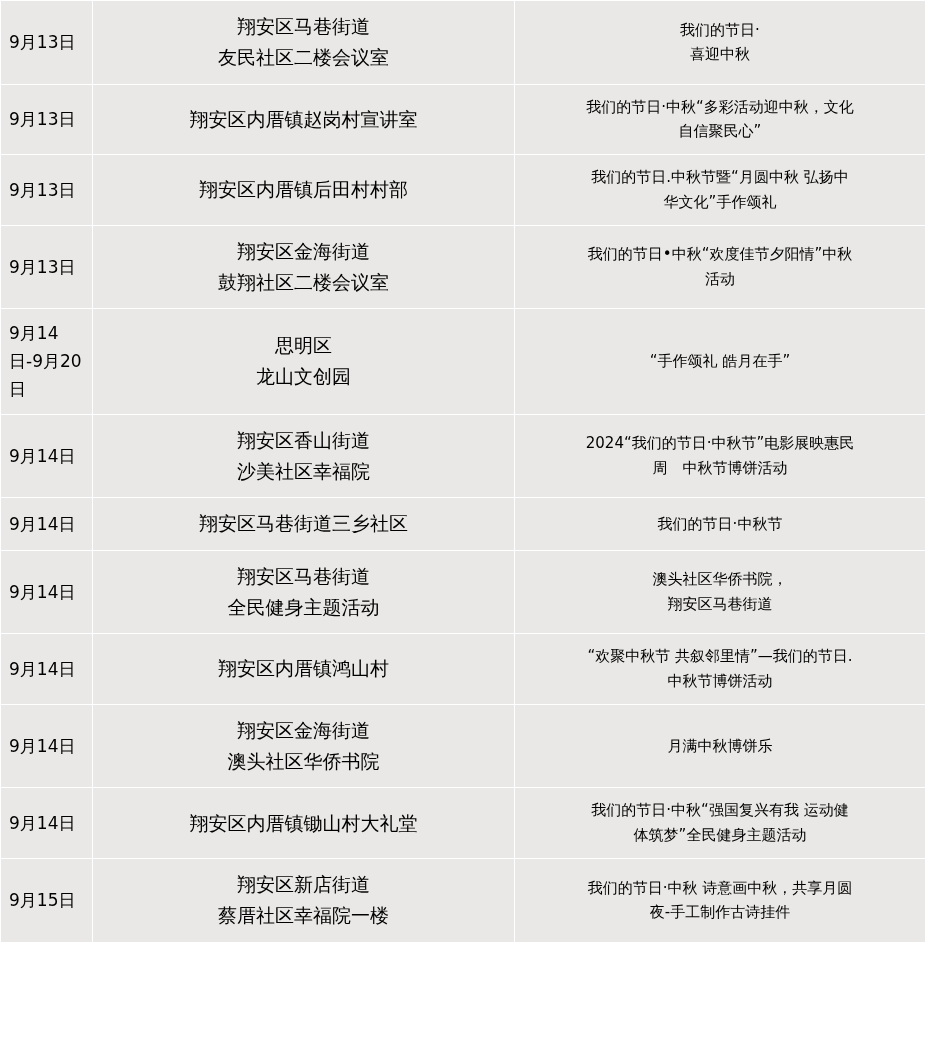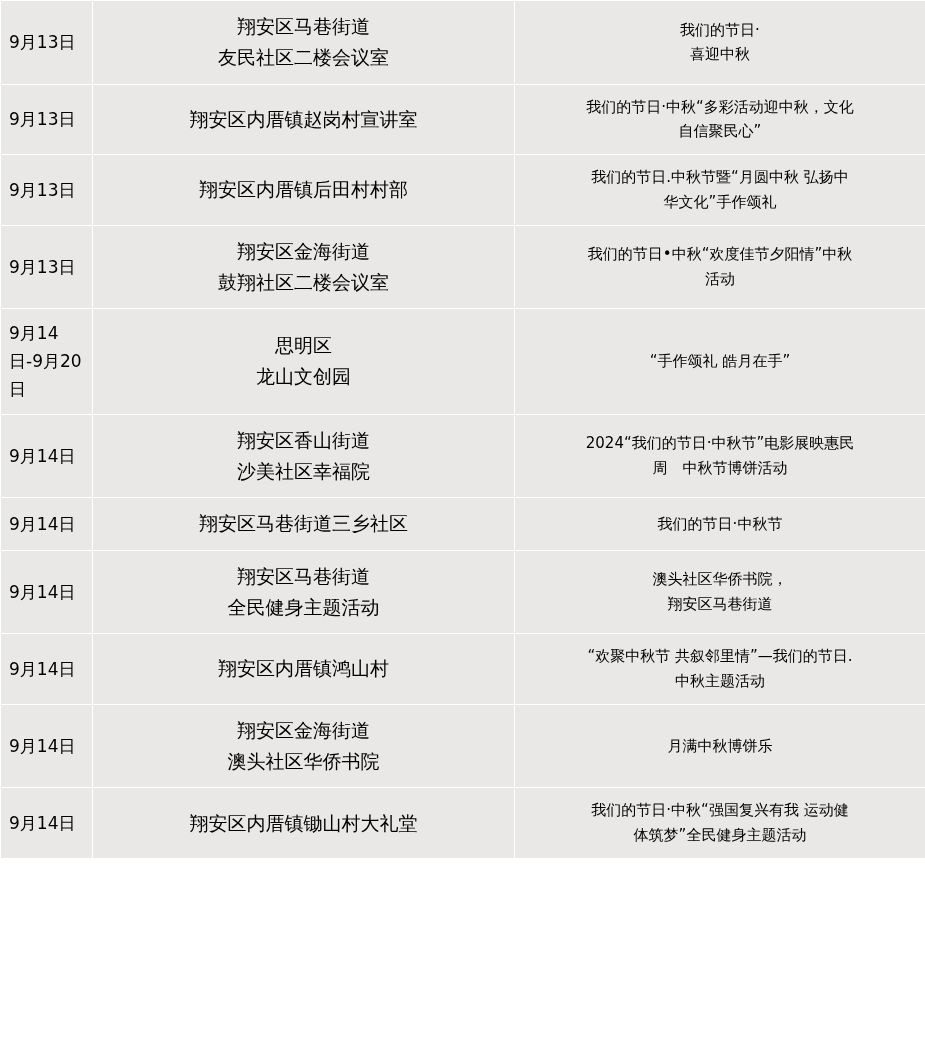--- a/index.html
+++ b/index.html
@@ -143,21 +143,21 @@
           <span class="line">翔安区马巷街道</span>
         </td>
       </tr>
       <tr>
         <td class="date">9月14日</td>
         <td class="place">
           <span class="line">翔安区内厝镇鸿山村</span>
         </td>
         <td class="event wrap">
           <span class="line">“欢聚中秋节 共叙邻里情”—我们的节日.</span>
-          <span class="line">中秋主题活动</span>
+          <span class="line">中秋节博饼活动</span>
         </td>
       </tr>
       <tr>
         <td class="date">9月14日</td>
         <td class="place wrap">
           <span class="line">翔安区金海街道</span>
           <span class="line">澳头社区华侨书院</span>
         </td>
         <td class="event">
           <span class="line">月满中秋博饼乐</span>
@@ -166,14 +166,25 @@
       <tr>
         <td class="date">9月14日</td>
         <td class="place">
           <span class="line">翔安区内厝镇锄山村大礼堂</span>
         </td>
         <td class="event wrap">
           <span class="line">我们的节日·中秋“强国复兴有我 运动健</span>
           <span class="line">体筑梦”全民健身主题活动</span>
         </td>
       </tr>
+      <tr>
+        <td class="date">9月15日</td>
+        <td class="place wrap">
+          <span class="line">翔安区新店街道</span>
+          <span class="line">蔡厝社区幸福院一楼</span>
+        </td>
+        <td class="event wrap">
+          <span class="line">我们的节日·中秋 诗意画中秋，共享月圆</span>
+          <span class="line">夜-手工制作古诗挂件</span>
+        </td>
+      </tr>
     </tbody>
 </table>
 
 </body></html>

